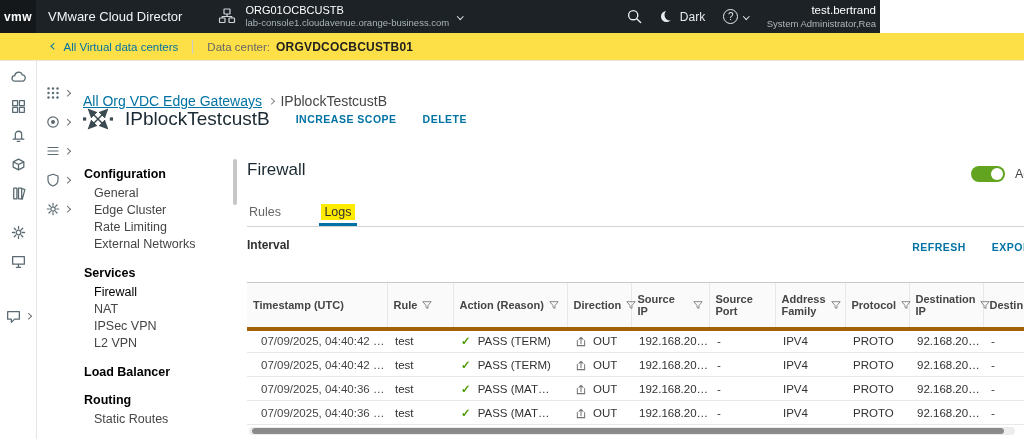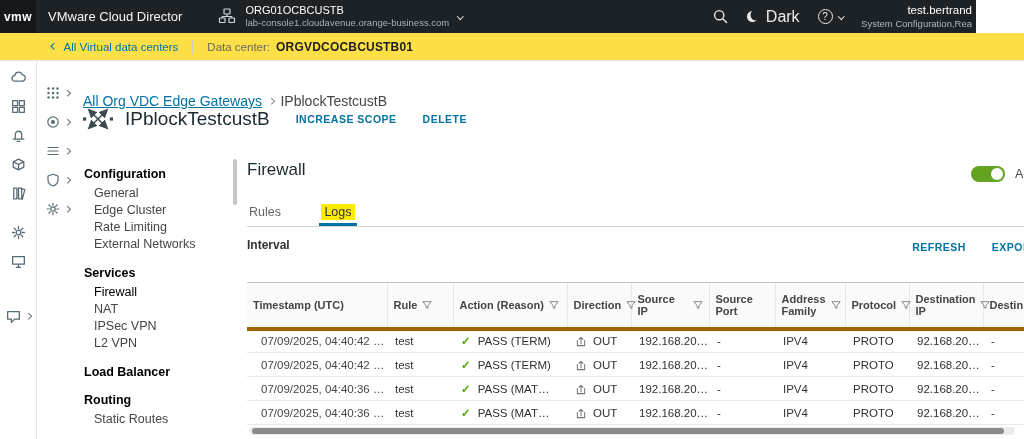--- a/index.html
+++ b/index.html
@@ -1,31 +1,31 @@
 <!DOCTYPE html>
 <html><head>
 <meta charset="utf-8">
 <style>
   * { box-sizing: border-box; margin: 0; padding: 0; }
   html,body { width:1024px; height:439px; overflow:hidden; background:#fff;
               font-family:"Liberation Sans", sans-serif; }
 
   
-  .topbar { position:absolute; top:0; left:0; width:976px; height:33px;
+  .topbar { position:absolute; top:0; left:0; width:880px; height:33px;
             background:#1d2226; display:flex; align-items:center; color:#fff; z-index:30; }
   .logo-box { width:36px; height:33px; background:#14181b; display:flex; align-items:center;
               justify-content:center; font-weight:700; font-size:12px; letter-spacing:.5px; color:#fff; }
   .brand { font-size:13px; margin-left:12px; color:#f2f5f7; white-space:nowrap; }
   .org-switch { margin-left:36px; display:flex; align-items:center; gap:9px; cursor:pointer; }
   .org-text { line-height:1.2; }
   .org-name { font-size:11px; color:#fff; }
   .org-url  { font-size:9.5px; color:#a7b3ba; }
   .top-right { margin-left:auto; display:flex; align-items:center; gap:18px; padding-right:4px; }
   .moon { width:11px; height:11px; border-radius:50%; box-shadow: inset 3.5px -1.5px 0 0 #e8eaec; display:inline-block; }
-  .dark-label { font-size:16px; color:#e8eaec; margin-left:8px; }
+  .dark-label { font-size:12px; color:#e8eaec; margin-left:8px; }
   .qm { width:15px; height:15px; border:1px solid #e8eaec; border-radius:50%; font-size:10px;
         line-height:13px; text-align:center; display:inline-block; color:#e8eaec; }
   .user { text-align:right; line-height:1.25; white-space:nowrap; }
   .user-name { font-size:11.5px; color:#fff; }
   .user-role { font-size:9.5px; color:#aeb8bf; }
 
   
   .cv { width:6px; height:6px; border-right:1.4px solid currentColor; border-bottom:1.4px solid currentColor;
         display:inline-block; transform:rotate(45deg); }           
   .cv.right { transform:rotate(-45deg); }
@@ -146,21 +146,21 @@
     <span style="display:flex;align-items:center;">
       <span class="moon"></span>
       <span class="dark-label">Dark</span>
     </span>
     <span style="display:flex;align-items:center;gap:6px;">
       <span class="qm">?</span>
       <span class="cv white small"></span>
     </span>
     <div class="user">
       <div class="user-name">test.bertrand</div>
-      <div class="user-role">System Configuration,Rea</div>
+      <div class="user-role">System Administrator,Rea</div>
     </div>
   </div>
 </header>
 
 <div class="subbar">
   <span class="back-link">
     <span class="cv left small" style="color:#0072a3;"></span>
     <span>All Virtual data centers</span>
   </span>
   <span class="sub-divider"></span>

